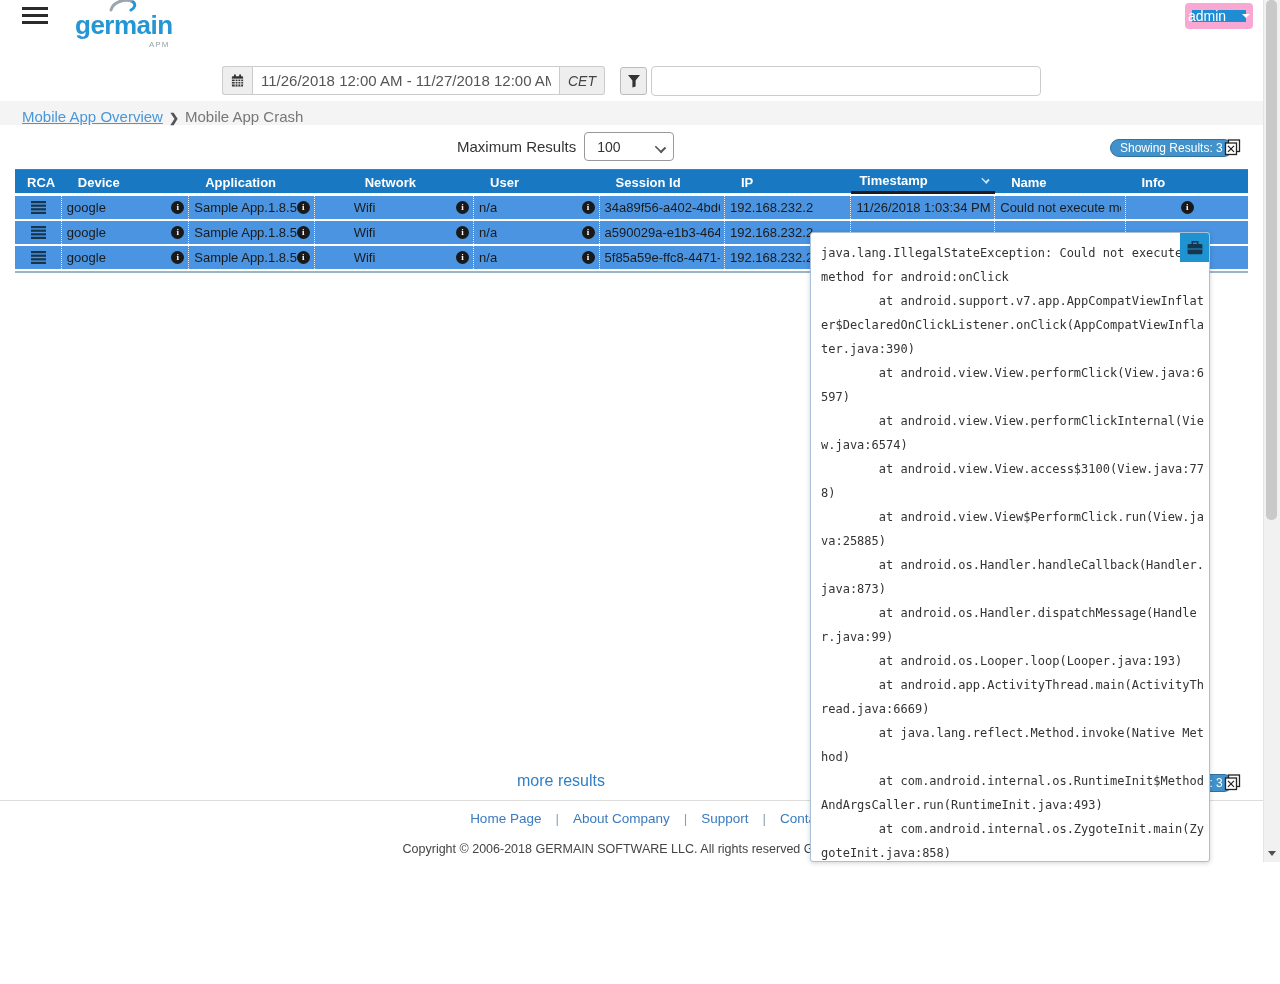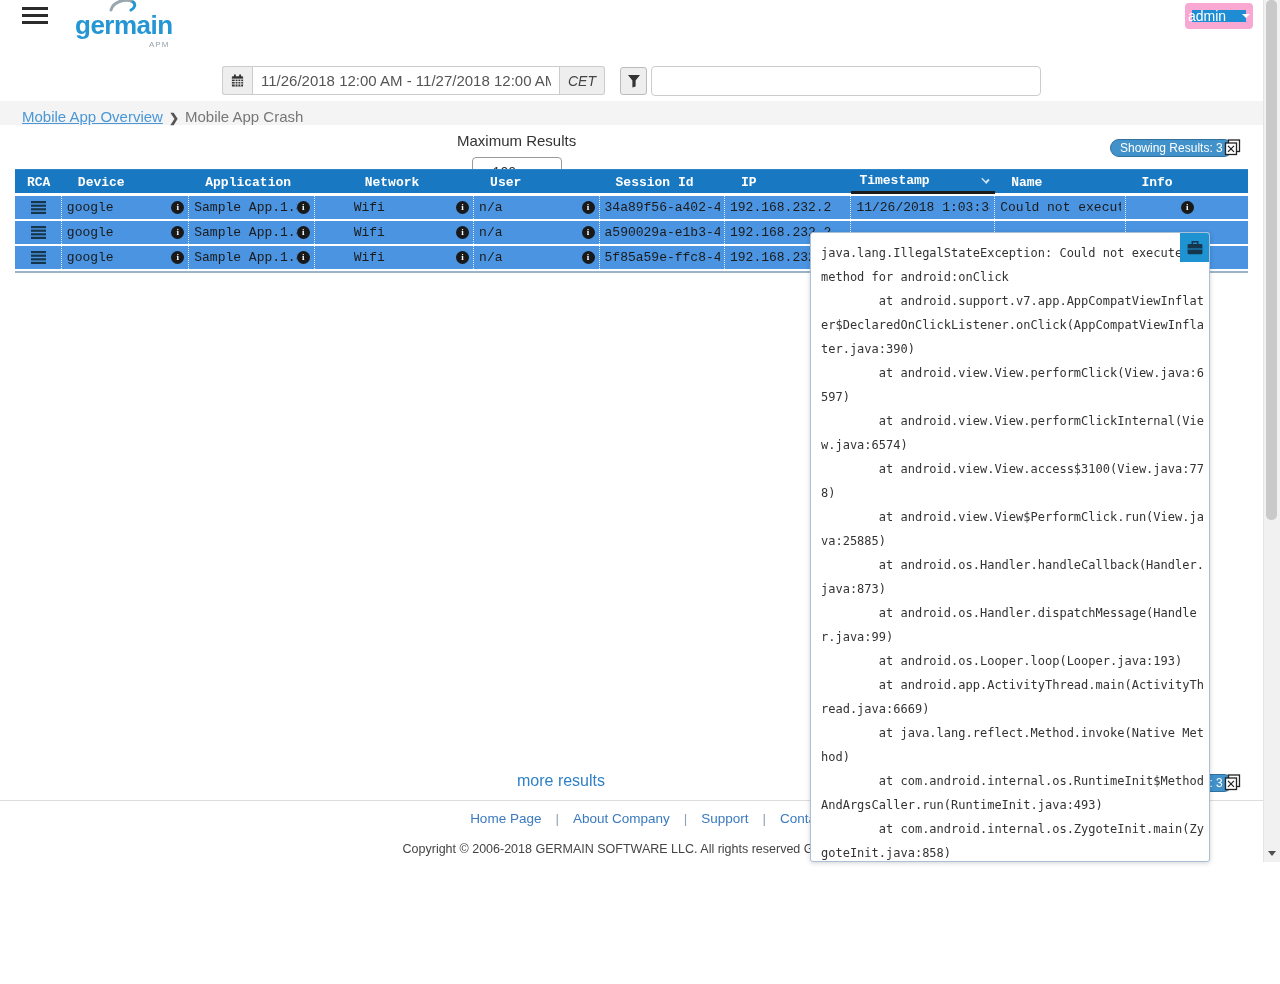--- a/index.html
+++ b/index.html
@@ -25,32 +25,32 @@
   .filter-btn { position:absolute; left:620px; top:67px; width:27px; height:28px; background:#eee; border:1px solid #bbb; border-radius:3px; display:flex; align-items:center; justify-content:center; cursor:pointer; }
   .search-input { position:absolute; left:651px; top:66px; width:390px; height:30px; border:1px solid #ccc; border-radius:4px; padding:0 8px; font-size:14px; font-family:"Liberation Sans",sans-serif; }
 
   
   .breadcrumb { position:absolute; left:0; top:101px; width:1280px; height:24px; background:#f4f4f4; display:flex; align-items:flex-end; padding-left:22px; font-size:15px; gap:6px; }
   .bc-link { color:#4a97d8; text-decoration:underline; cursor:pointer; }
   .bc-sep { color:#555; font-size:12px; font-weight:bold; }
   .bc-current { color:#777; }
 
   
-  .maxres { position:absolute; left:457px; top:132px; height:29px; display:flex; align-items:center; gap:8px;flex-direction:column; }
+  .maxres { position:absolute; left:457px; top:132px; height:29px; display:flex; align-items:center; gap:8px; }
   .maxres-label { font-size:15px; color:#333; }
   .sel-wrap { position:relative; }
-  .maxres-select { width:90px; height:29px; border:1px solid #999; border-radius:4px; font-size:14px; color:#333; padding-left:20px; appearance:none; -webkit-appearance:none; background:#fff; font-family:"Liberation Sans",sans-serif; }
+  .maxres-select { width:90px; height:29px; border:1px solid #999; border-radius:4px; font-size:14px; color:#333; padding-left:12px; appearance:none; -webkit-appearance:none; background:#fff; font-family:"Liberation Sans",sans-serif; }
   .sel-wrap::after { content:""; position:absolute; right:9px; top:11px; width:7px; height:7px; border-right:2px solid #555; border-bottom:2px solid #555; transform:rotate(45deg) scale(1,0.8); pointer-events:none; }
   .badge { position:absolute; left:1110px; top:139px; height:18px; background:#4191ca; border:1px solid #30719e; border-radius:9px; color:#fff; font-size:12px; display:flex; align-items:center; padding:0 9px; white-space:nowrap; }
   .copy-icon { position:absolute; left:1224px; top:139px; width:17px; height:17px; cursor:pointer; }
   .badge.bottom { top:774px; z-index:3; }
   .copy-icon.bottom { top:774px; z-index:3; }
 
   
-  .crash-table { position:absolute; left:15px; top:169px; width:1233px; font-size:13px;font-family:Liberation Mono, monospace; }
+  .crash-table { position:absolute; left:15px; top:169px; width:1233px; font-size:13px; }
   .thead { display:flex; height:24px; background:#1878c1; color:#fff; font-weight:bold; margin-bottom:3px; border-top:1px solid #2e86c8; }
   .th { display:flex; align-items:center; padding-left:16px; height:24px; overflow:hidden; white-space:nowrap; }
   .th.c-rca { padding-left:12px; }
   .th.c-ts { padding-left:8px; border-bottom:3px solid #1c1c1c; justify-content:space-between; padding-right:6px; }
   .sort-caret { width:7px; height:7px; border-right:2px solid #cfe3f7; border-bottom:2px solid #cfe3f7; transform:rotate(45deg) scale(1,0.7); margin-top:-3px; }
   .trow { display:flex; height:23px; background:#4a94e2; margin-bottom:2px; color:#1b1b1b; }
   .td { display:flex; align-items:center; padding:0 4px 0 5px; height:23px; overflow:hidden; white-space:nowrap; border-right:1px dotted rgba(255,255,255,0.85); }
   .td:last-child { border-right:none; }
   .td.spread { justify-content:space-between; }
   .td.center { justify-content:center; }

